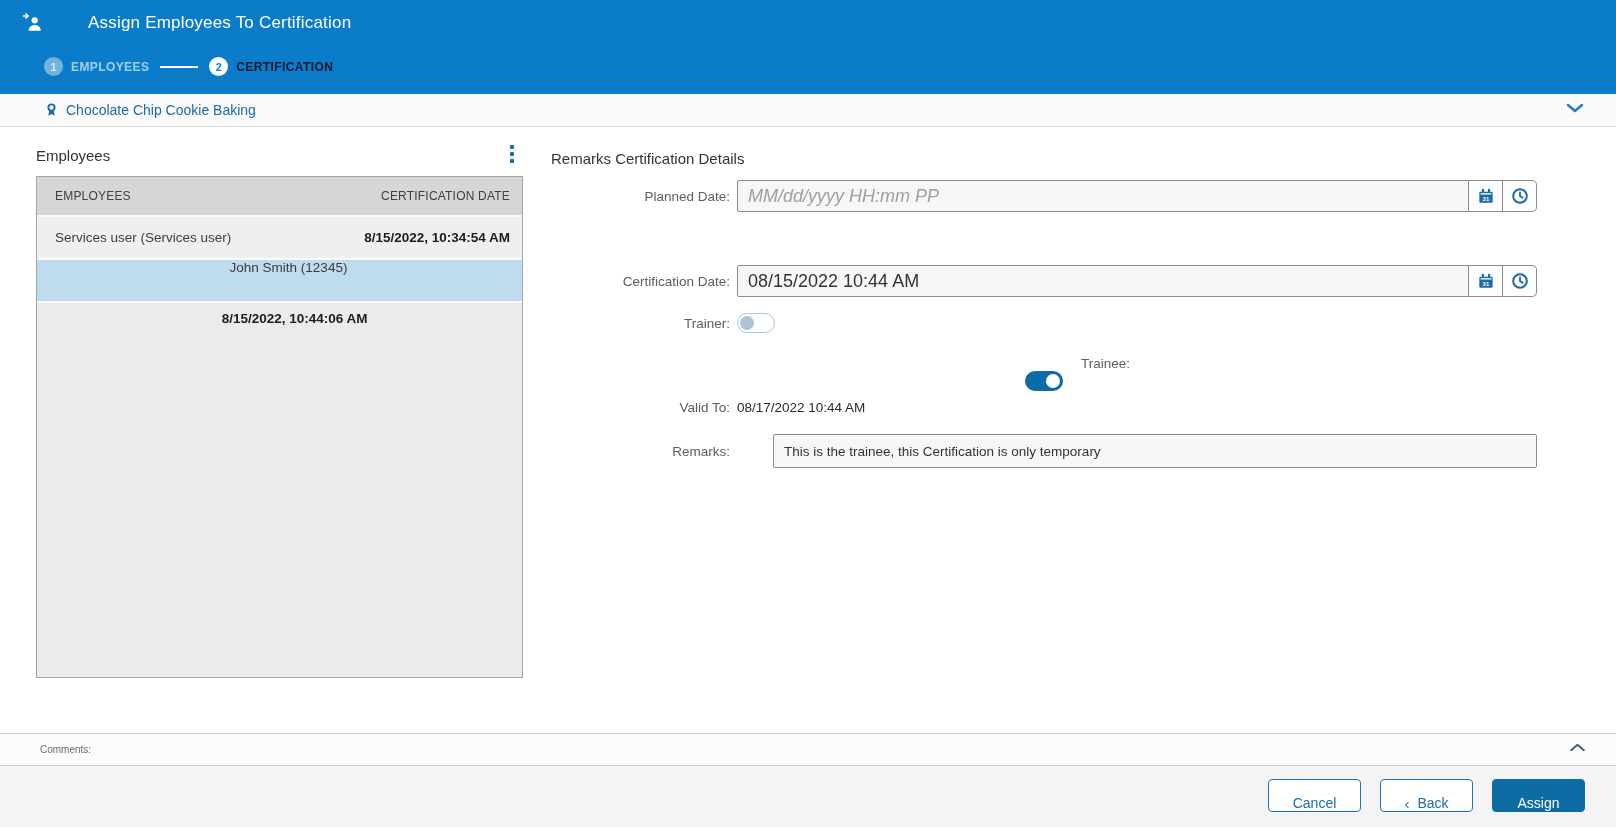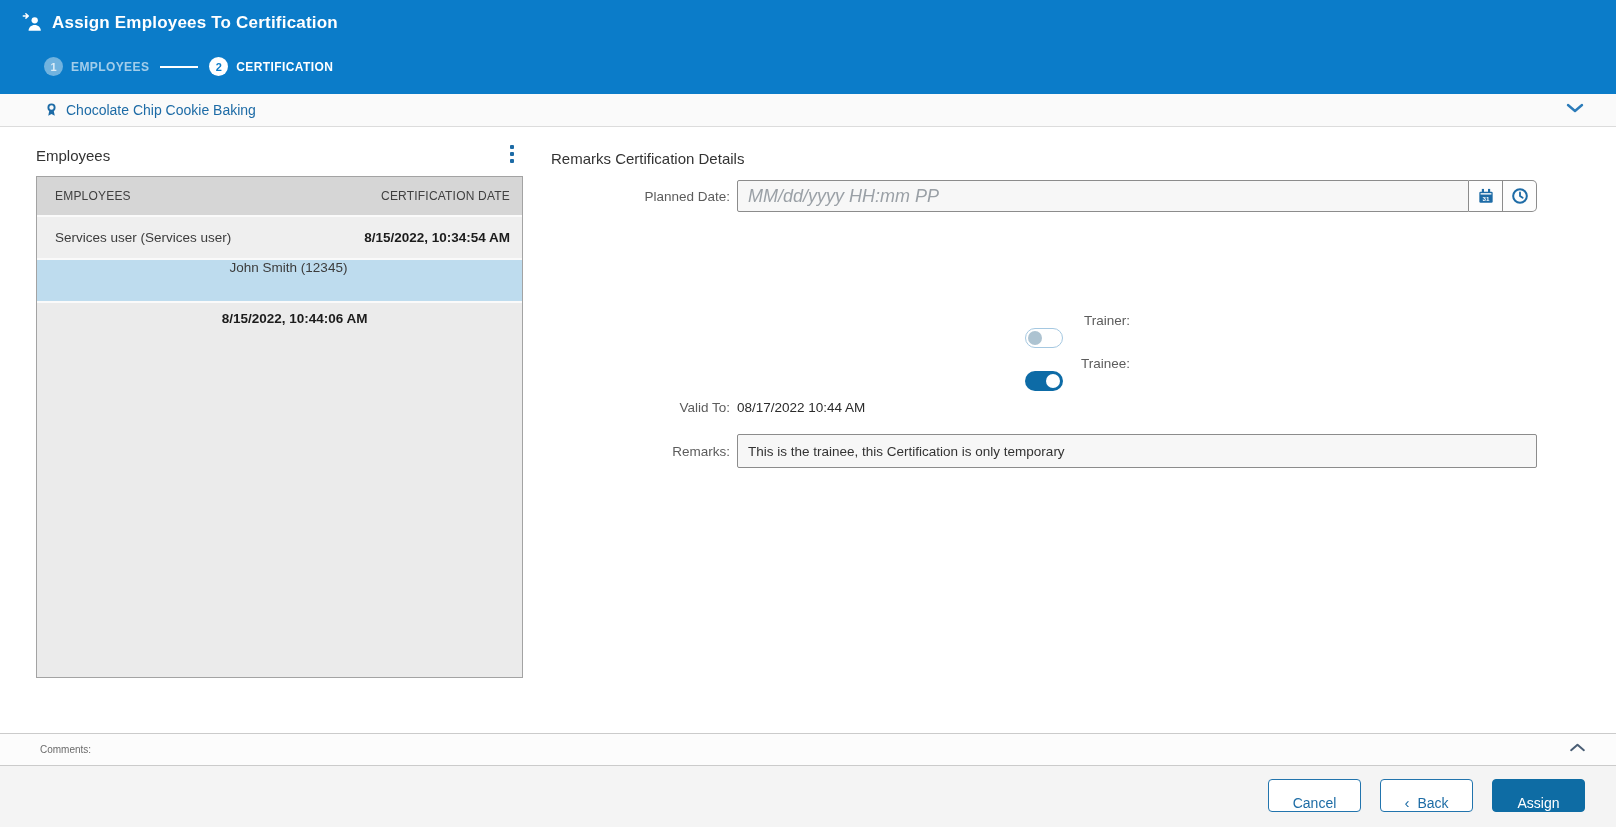--- a/index.html
+++ b/index.html
@@ -2,29 +2,29 @@
 <html><head>
 <meta charset="utf-8">
 <style>
   * { margin:0; padding:0; box-sizing:border-box; }
   body { font-family:"Liberation Sans", sans-serif; background:#fff; }
   .app { position:relative; width:1616px; height:827px; background:#fff; overflow:hidden; }
 
   
   .header { position:absolute; left:0; top:0; width:1616px; height:94px; background:#0b7cc9; color:#fff; }
   .header-title-row { position:absolute; left:22px; top:12px; display:flex; align-items:center; gap:9px; }
-  .header-title { font-size:17px; font-weight:700; letter-spacing:.2px; }
+  .header-title { font-size:17px; font-weight:400; letter-spacing:.2px;margin-left:36px; }
   .steps { position:absolute; left:44px; top:57px; display:flex; align-items:center; }
   .step { display:flex; align-items:center; gap:8px; }
   .step-circle { width:19px; height:19px; border-radius:50%; display:flex; align-items:center; justify-content:center;
                  font-size:11px; font-weight:700; }
   .step.done .step-circle { background:rgba(255,255,255,.42); color:rgba(255,255,255,.75); }
   .step.done .step-label { color:rgba(255,255,255,.62); }
   .step.active .step-circle { background:#fff; color:#0b7cc9; }
-  .step.active .step-label { color:#ffffff; }
+  .step.active .step-label { color:#0f172a; }
   .step-label { font-size:12px; font-weight:600; letter-spacing:.4px; }
   .step-connector { width:38px; height:2px; background:#fff; margin:0 11px; }
 
   
   .cert-bar { position:absolute; left:0; top:94px; width:1616px; height:33px; background:#fafafa;
               border-bottom:1px solid #dcdcdc; display:flex; align-items:center; }
   .cert-name-wrap { display:flex; align-items:center; gap:7px; margin-left:44px; }
   .cert-name { color:#1d6ba6; font-size:14px; }
   .cert-chevron { position:absolute; right:32px; top:9px; cursor:pointer; }
 
@@ -64,36 +64,36 @@
   .toggle .knob { position:absolute; border-radius:50%; }
   .toggle.on { background:#2379b7; }
   .toggle.on .knob { width:14px; height:14px; right:3px; top:3px; background:#fff; }
   .toggle.off { background:#fff; border:1px solid #a5c8e1; }
   .toggle.off .knob { width:14px; height:14px; left:2px; top:2px; background:#9fb8c9; opacity:.85; }
   [data-name="trainee-toggle"].on { background:#0d6ba6; }
 
   .row-planned   { top:180px; }
   .row-granted   { top:228px; }
   .row-certdate  { top:265px; }
-  .row-trainer   { top:313px;flex-direction:column; }
+  .row-trainer   { top:313px; }
   .row-trainee   { top:356px;flex-direction:column; }
   .row-validto   { top:400px; }
-  .row-remarks   { top:434px; }
+  .row-remarks   { top:434px;gap:36px; }
 
   
   .comments-bar { position:absolute; left:0; top:733px; width:1616px; height:33px; background:#fcfcfc;
                   border-top:1px solid #cbcbcb; border-bottom:1px solid #cbcbcb; display:flex; align-items:center; }
   .comments-label { margin-left:40px; font-size:10px; color:#6b6b6b; }
   .comments-chevron { position:absolute; right:30px; top:8px; cursor:pointer; }
 
   
   .footer { position:absolute; left:0; top:766px; width:1616px; height:61px; background:#f4f4f4;
             display:flex; justify-content:flex-end; align-items:flex-start; gap:19px; padding:13px 31px 0 0; }
   .btn { height:33px; min-width:93px; border-radius:4px; font-family:"Liberation Sans",sans-serif; font-size:14px;
-         display:flex; align-items:flex-end; justify-content:center; cursor:pointer; padding:0 18px; }
+         display:flex; align-items:flex-start; justify-content:center; cursor:pointer; padding:15px 18px; }
   .btn-outline { background:#fff; border:1px solid #2274ad; color:#1d6ca5; }
   .btn-primary { background:#0e6ca4; border:1px solid #0e6ca4; color:#fff; }
   .back-chevron { margin-right:8px; font-size:15px; }
 
   svg { display:block; }
 </style>
 </head>
 <body>
 
 <div class="app" data-name="assign-employees-dialog">
@@ -179,20 +179,41 @@
       <button class="icon-btn last" data-name="clock-icon">
         <svg width="20" height="20" viewBox="0 0 24 24">
           <circle cx="12" cy="12" r="8.2" fill="none" stroke="#1d6ba6" stroke-width="2.4"></circle>
           <path d="M12 7.8V12l3.2 2.1" fill="none" stroke="#1d6ba6" stroke-width="2.2" stroke-linecap="round" stroke-linejoin="round"></path>
         </svg>
       </button>
     </div>
   </div>
 
 
+  <div class="form-row row-certdate" data-name="certification-date-row">
+    <div class="form-label" data-name="certification-date-label">Certification Date:</div>
+    <div class="ctrl">
+      <input class="txt-input" type="text" data-name="certification-date-input" value="08/15/2022 10:44 AM" style="">
+      <button class="icon-btn" data-name="calendar-icon">
+        <svg width="20" height="20" viewBox="0 0 24 24">
+          <rect x="4" y="7" width="16" height="13" rx="1.5" fill="#1d6ba6"></rect>
+          <rect x="7" y="3.5" width="2.6" height="4.5" fill="#1d6ba6"></rect>
+          <rect x="14.4" y="3.5" width="2.6" height="4.5" fill="#1d6ba6"></rect>
+          <rect x="5.5" y="8.5" width="13" height="1.8" fill="#fff" opacity=".9"></rect>
+          <text x="12" y="17.5" font-size="7.5" fill="#fff" text-anchor="middle" font-weight="bold">31</text>
+        </svg>
+      </button>
+      <button class="icon-btn last" data-name="clock-icon">
+        <svg width="20" height="20" viewBox="0 0 24 24">
+          <circle cx="12" cy="12" r="8.2" fill="none" stroke="#1d6ba6" stroke-width="2.4"></circle>
+          <path d="M12 7.8V12l3.2 2.1" fill="none" stroke="#1d6ba6" stroke-width="2.2" stroke-linecap="round" stroke-linejoin="round"></path>
+        </svg>
+      </button>
+    </div>
+  </div>
 
   <div class="form-row row-trainer" data-name="trainer-row">
     <div class="form-label" data-name="trainer-label">Trainer:</div>
     <div class="ctrl" style="align-items:center;">
       <span class="toggle off" data-name="trainer-toggle">
           <span class="knob"></span>
         </span>
     </div>
   </div>
 

